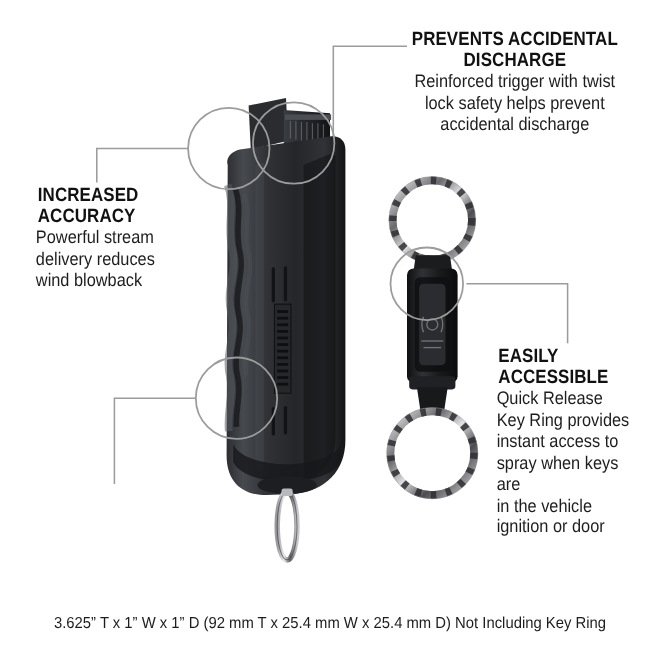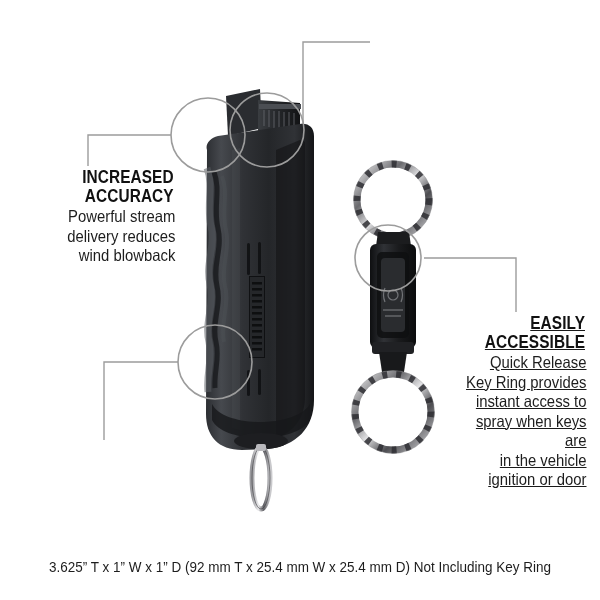--- a/index.html
+++ b/index.html
@@ -26,24 +26,24 @@
     font-weight:400;
     font-size:16.5px;
     line-height:19.5px;
     color:#1d1d1d;
     transform:scaleX(.9);
     margin-top:1px;
   }
   .c-left  .head, .c-left  .body  { transform-origin:center; }
   .c-right .head, .c-right .body  { transform-origin:center; }
 
-  #c-accuracy  { left:12px;  top:168px; width:172px; text-align:right; }
+  #c-accuracy  { left:24px;  top:168px; width:172px; text-align:left; }
   #c-discharge { left:344px; top:26px;  width:248px; text-align:center; }
   #c-retention { left:6px;  top:444px; width:204px; text-align:center; }
-  #c-access    { left:444px; top:314px; width:150px; text-align:right;text-decoration:underline; }
+  #c-access    { left:444px; top:314px; width:150px; text-align:left; }
 
   
   #caption {
     position:absolute; left:0; right:0; top:558px;
     text-align:center;
     font-size:14.5px;
     line-height:18px;
     color:#1d1d1d;
     transform:scaleX(.93);
   }
@@ -231,20 +231,31 @@
       <div>INCREASED</div>
       <div>ACCURACY</div>
     </div>
     <div class="body">
       <div>Powerful stream</div>
       <div>delivery reduces</div>
       <div>wind blowback</div>
     </div>
   </div>
 
+  <div class="callout c-right" id="c-discharge">
+    <div class="head">
+      <div>PREVENTS ACCIDENTAL</div>
+      <div>DISCHARGE</div>
+    </div>
+    <div class="body">
+      <div>Reinforced trigger with twist</div>
+      <div>lock safety helps prevent</div>
+      <div>accidental discharge</div>
+    </div>
+  </div>
 
 
   <div class="callout c-right" id="c-access">
     <div class="head">
       <div>EASILY</div>
       <div>ACCESSIBLE</div>
     </div>
     <div class="body">
       <div>Quick Release</div>
       <div>Key Ring provides</div>

